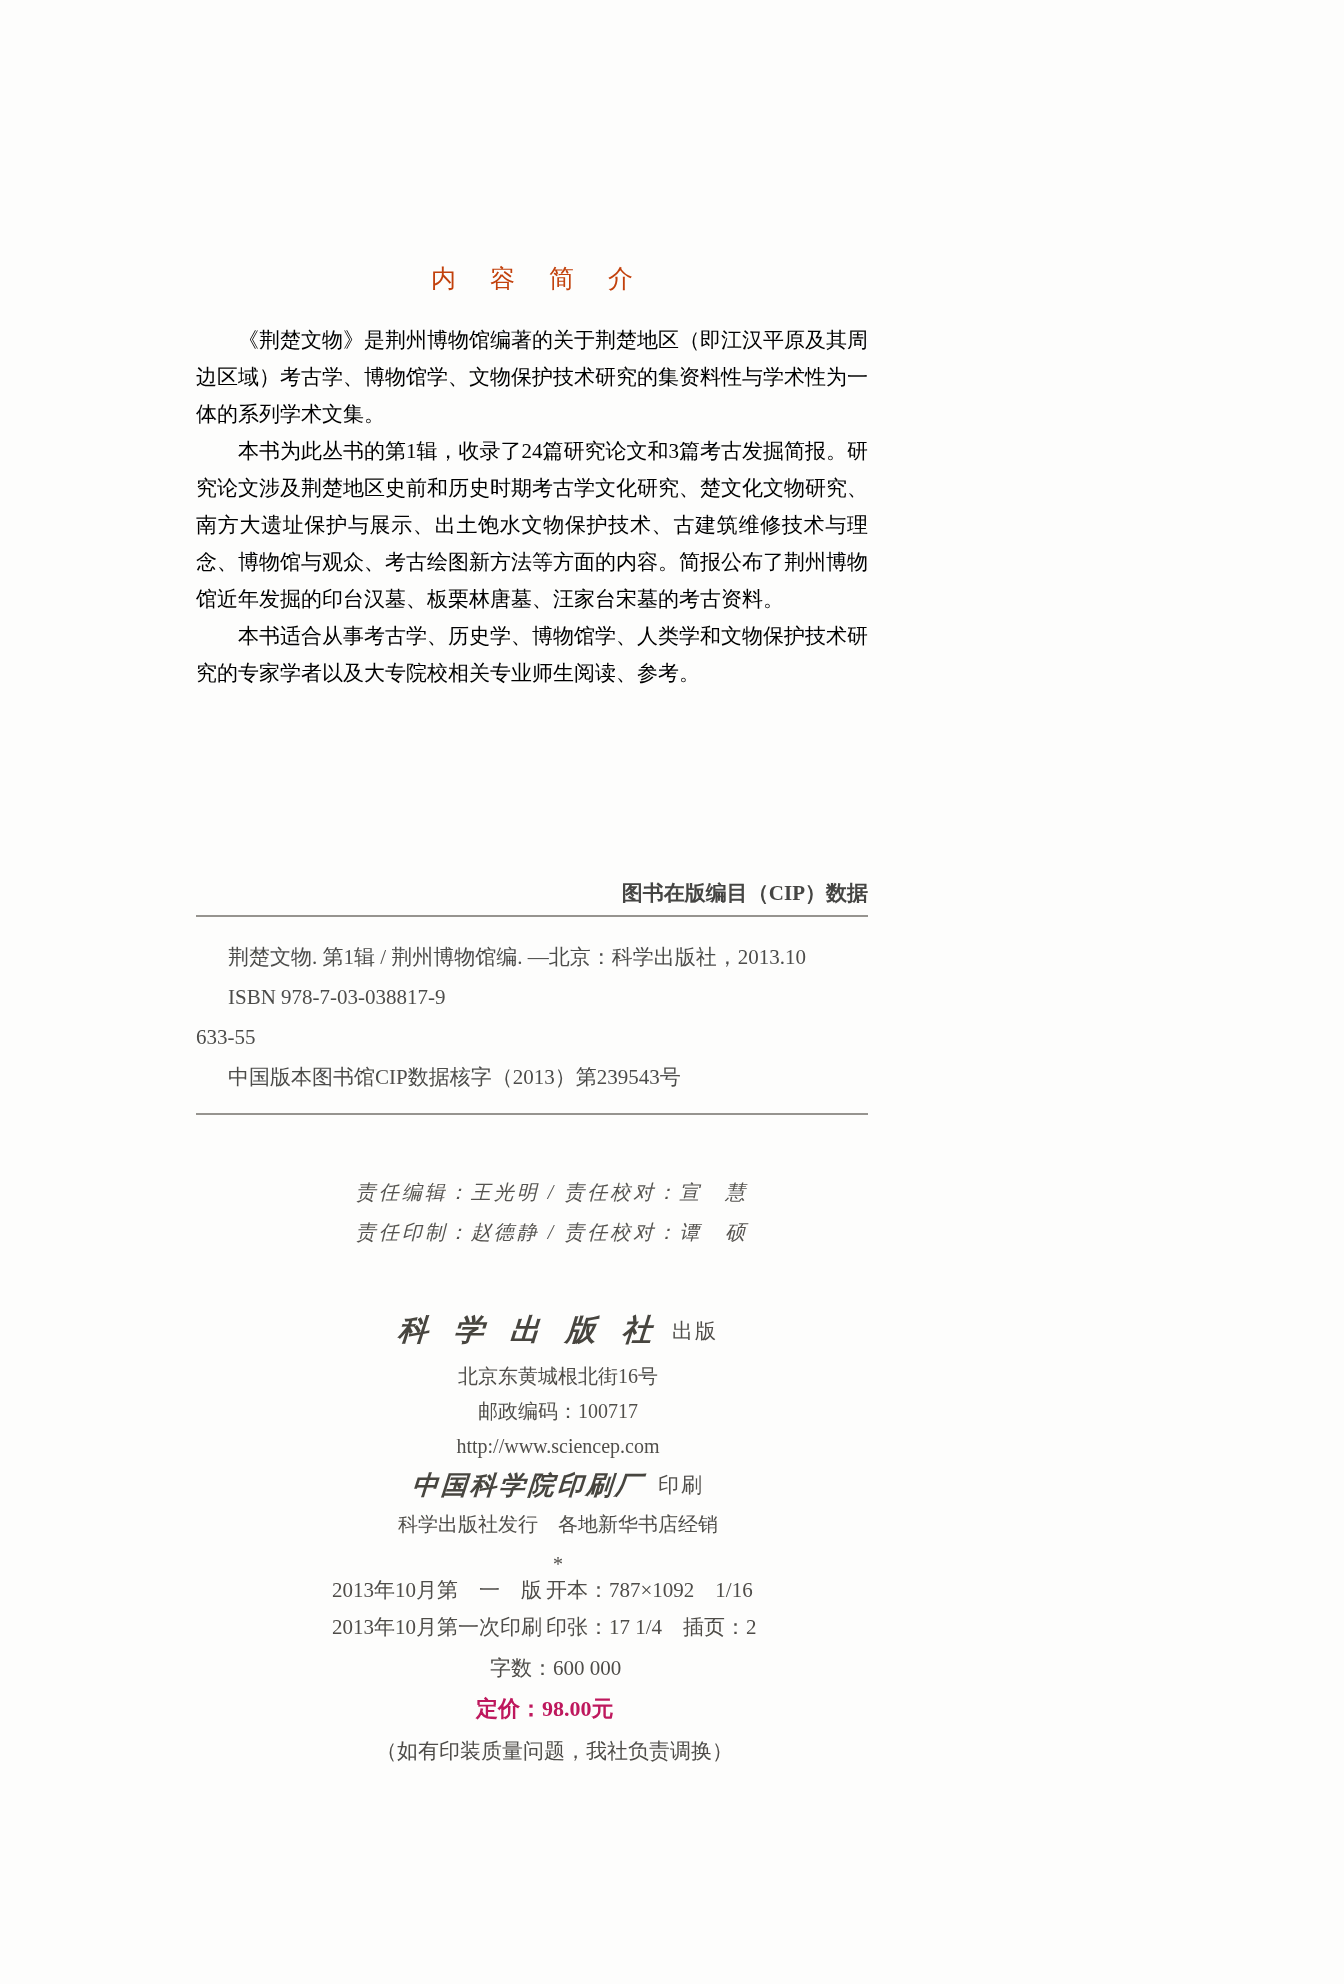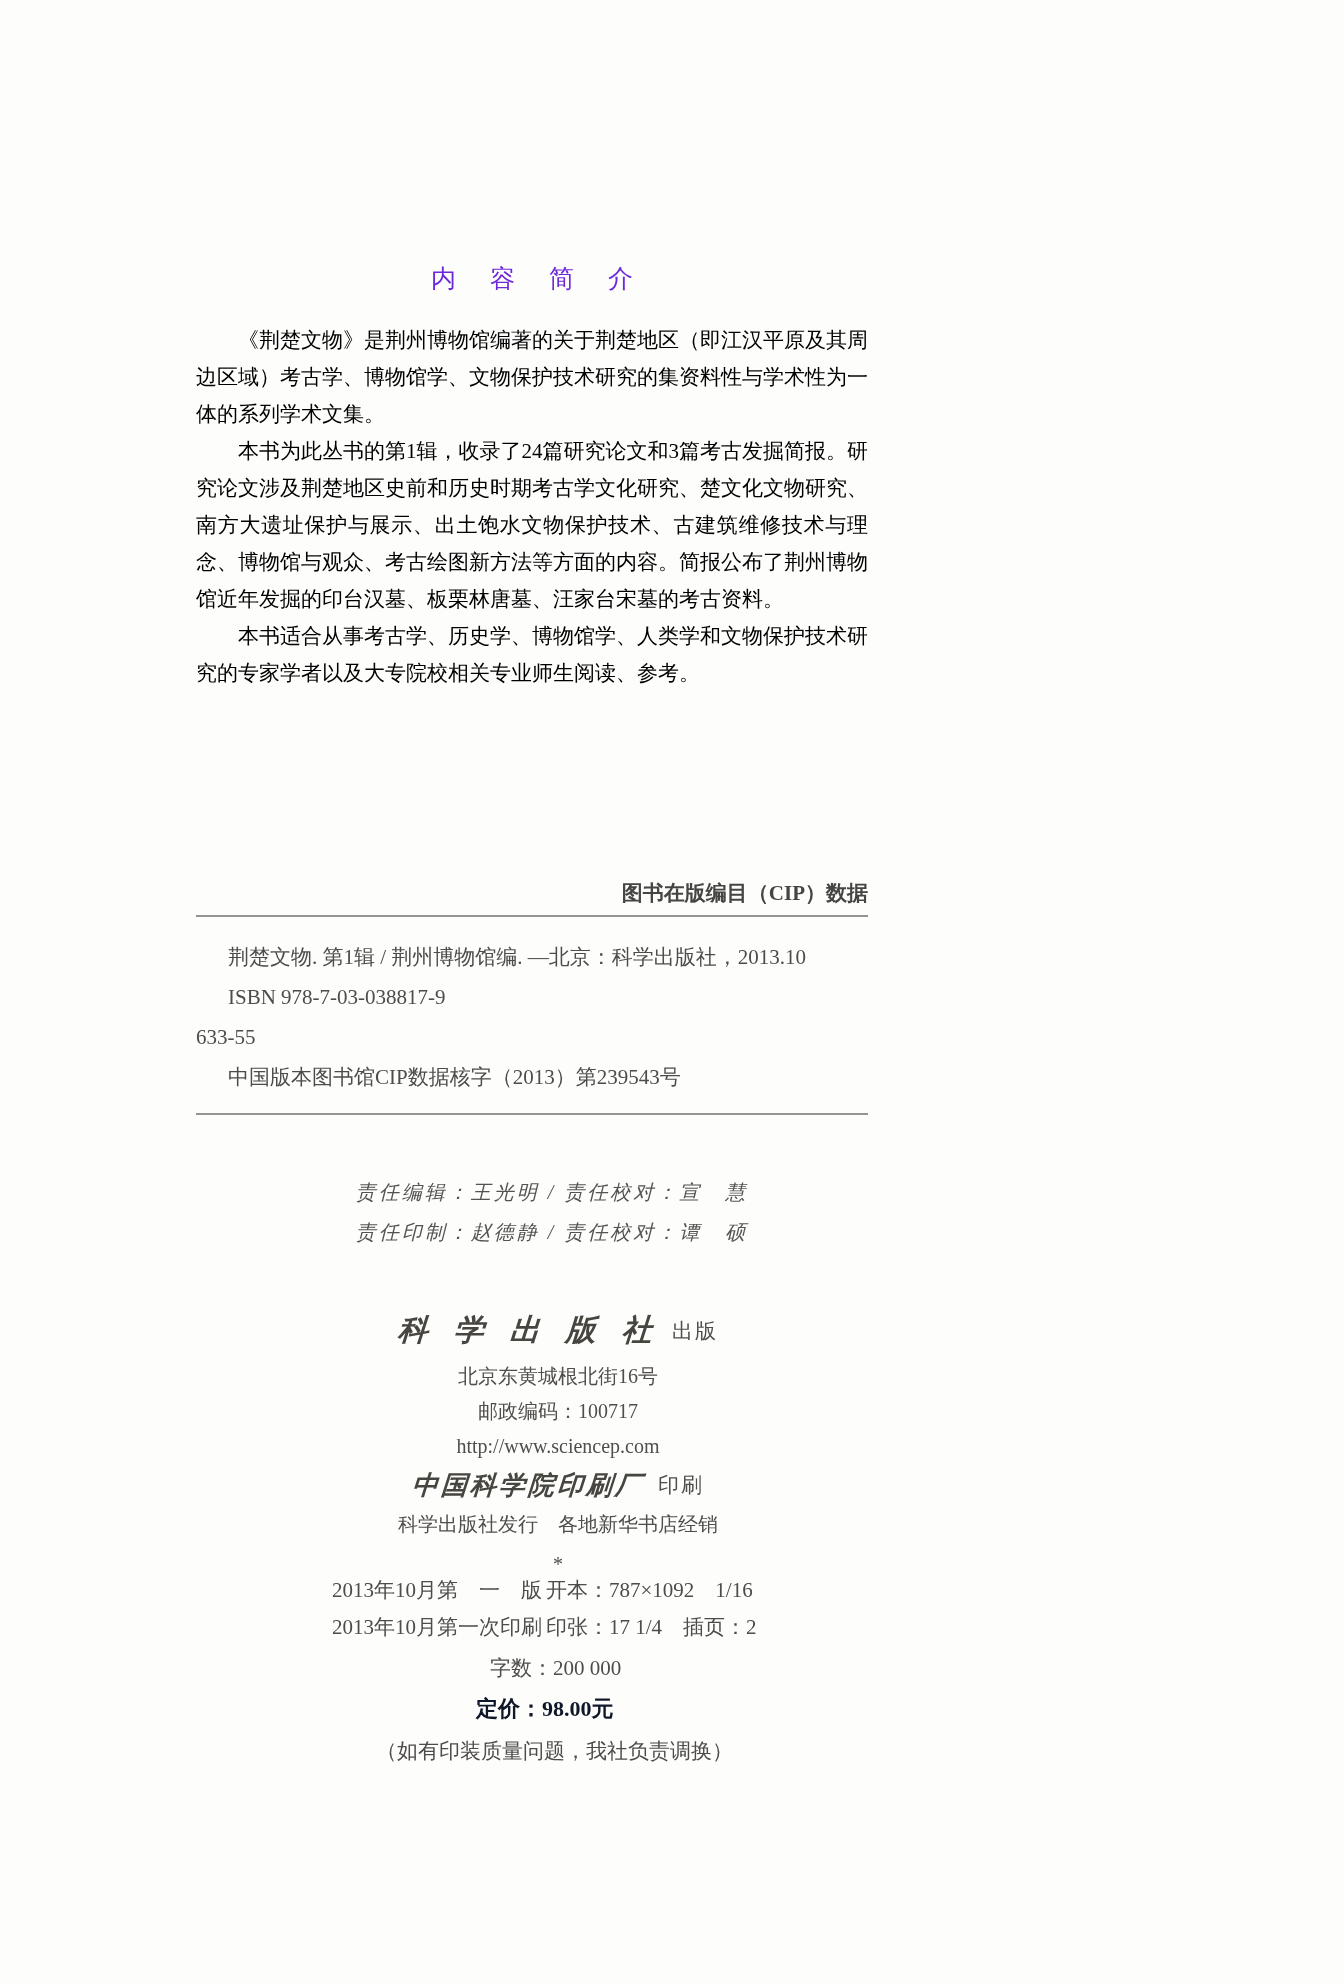--- a/index.html
+++ b/index.html
@@ -17,21 +17,21 @@
     width: 672px; height: 100%;
   }
   .content > div, .content > h1 { position: absolute; width: 100%; }
 
   
   .section-title {
     top: 262px; margin: 0;
     font-size: 25px; font-weight: normal;
     text-align: center;
     letter-spacing: 34px; text-indent: 34px;
-    color: #6d28d9;
+    color: #c2410c;
   }
 
   
   .intro { top: 322px; }
   .intro p {
     margin: 0;
     font-size: 21px; line-height: 37px;
     text-indent: 2em;
     text-align: justify;
     color: #000000;
@@ -78,21 +78,21 @@
   .role { font-size: 21px; margin-left: 14px; letter-spacing: 2px; vertical-align: 2px; }
   .printer-line { margin: 4px 0 2px !important; }
   .asterisk { margin-top: 5px !important; font-size: 22px; }
 
   
   .edition { top: 1572px; font-size: 21px; color: #4e4c48; }
   .ed-row { display: flex; padding-left: 136px; line-height: 37px; white-space: pre-wrap; }
   .ed-left { width: 214px; display: inline-block; }
   .edition p { margin: 0; white-space: pre-wrap; }
   .wordcount { padding-left: 294px; line-height: 37px; margin-top: 4px !important; }
-  .price { padding-left: 280px; font-weight: bold; font-size: 22px; line-height: 40px; margin-top: 2px !important; color: #0f172a; }
+  .price { padding-left: 280px; font-weight: bold; font-size: 22px; line-height: 40px; margin-top: 2px !important; color: #be185d; }
   .note { padding-left: 180px; line-height: 40px; margin-top: 2px !important; }
 </style>
 </head>
 <body>
 
 <div class="page">
   <div class="content">
 
     <h1 class="section-title">内容简介</h1>
 
@@ -131,19 +131,19 @@
 
     <div class="edition">
       <div class="ed-row">
         <span class="ed-left">2013年10月第　一　版</span>
         <span class="ed-right">开本：787×1092　1/16</span>
       </div>
       <div class="ed-row">
         <span class="ed-left">2013年10月第一次印刷</span>
         <span class="ed-right">印张：17 1/4　插页：2</span>
       </div>
-      <p class="wordcount">字数：200 000</p>
+      <p class="wordcount">字数：600 000</p>
       <p class="price">定价：98.00元</p>
       <p class="note">（如有印装质量问题，我社负责调换）</p>
     </div>
 
   </div>
 </div>
 
 </body></html>

